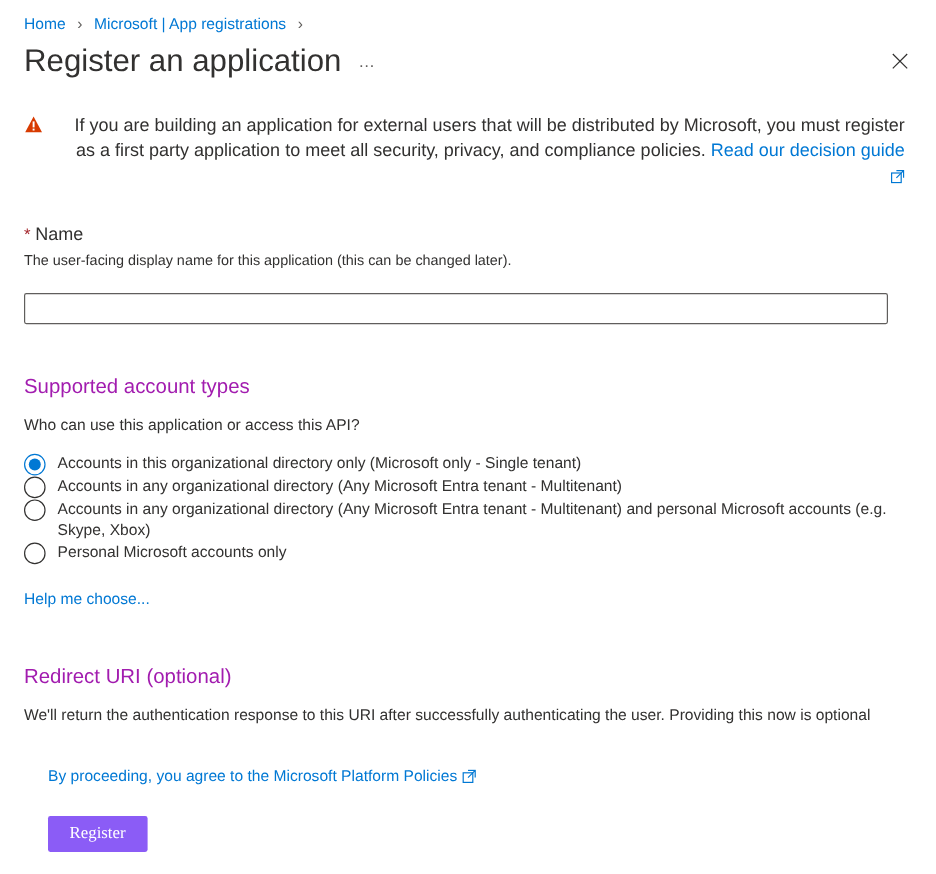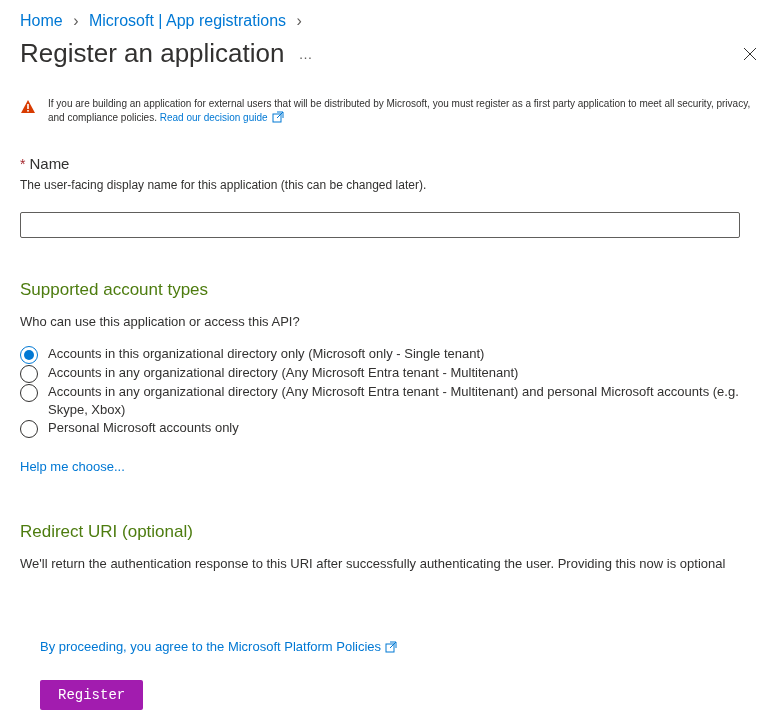--- a/index.html
+++ b/index.html
@@ -17,21 +17,21 @@
       overflow: hidden;
       position: relative;
     }
     .page {
       padding: 12px 20px 0 20px;
       height: 100%;
       display: flex;
       flex-direction: column;
     }
     .breadcrumb {
-      font-size: 16px;
+      font-size: 13px;
       margin-bottom: 8px;
       color: #605e5c;
     }
     .breadcrumb a {
       color: #0078d4;
       text-decoration: none;
     }
     .breadcrumb .sep {
       margin: 0 6px;
       color: #605e5c;
@@ -89,22 +89,23 @@
       margin-bottom: 28px;
       line-height: 1.4;
     }
     .alert-icon {
       flex-shrink: 0;
       width: 16px;
       height: 16px;
       margin-top: 2px;
     }
     .alert-text {
-      font-size: 10px;
-      color: #323130;
+      font-size: 15px;
+      color: #323130;
+      text-align: right;
     }
     .alert-text a {
       color: #0078d4;
       text-decoration: none;
     }
     .ext-icon {
       display: inline-block;
       vertical-align: -2px;
       margin-left: 4px;
     }
@@ -131,21 +132,21 @@
       border: 1px solid #605e5c;
       border-radius: 2px;
       padding: 0 8px;
       font-size: 13px;
       font-family: inherit;
       margin-bottom: 42px;
     }
     h2.section {
       font-size: 17px;
       font-weight: 400;
-      color: #4d7c0f;
+      color: #a21caf;
       margin-bottom: 14px;
     }
     .section-desc {
       font-size: 13px;
       color: #323130;
       margin-bottom: 16px;
     }
     .radio-group {
       display: flex;
       flex-direction: column;
@@ -196,26 +197,26 @@
       background: #fff;
     }
     .footer-agree {
       font-size: 13px;
       color: #0078d4;
       text-decoration: none;
       display: inline-block;
       margin-bottom: 24px;
     }
     .register-btn {
-      background: #a21caf;
+      background: #8b5cf6;
       color: #fff;
       border: none;
       padding: 7px 18px;
       font-size: 14px;
-      font-family: Liberation Mono, monospace;
+      font-family: Liberation Serif, serif;
       border-radius: 2px;
       cursor: pointer;
     }
   </style>
 </head>
 <body>
 
 <div class="page">
   <div class="breadcrumb">
     <a href="#">Home</a>

